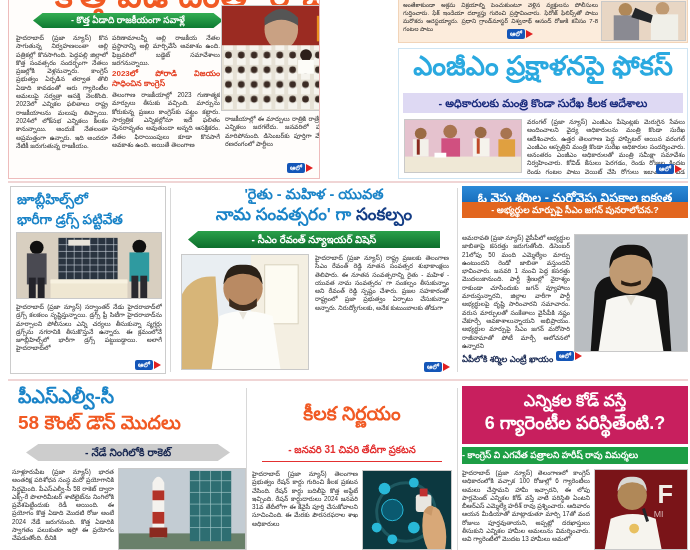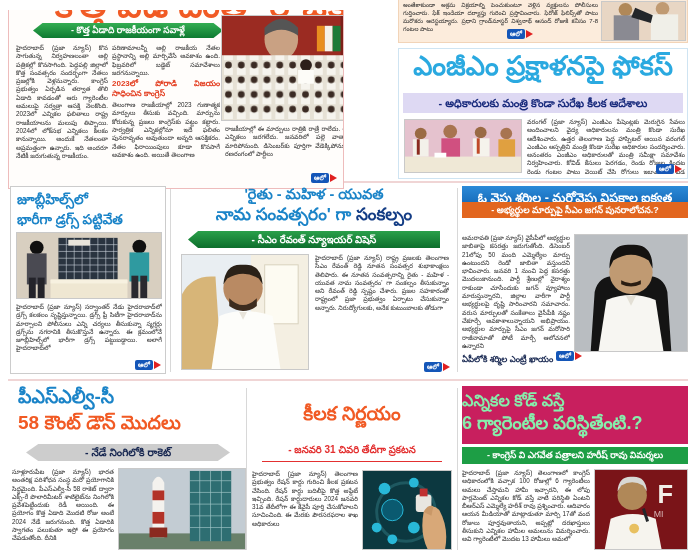--- a/index.html
+++ b/index.html
@@ -9,21 +9,21 @@
   .body-txt { font-size:6.3px; line-height:1.32; color:#2a2a2a; text-align:justify; overflow:hidden; }
   .photo { border:1px solid #c9c9c9; background:#eee; overflow:hidden; }
   .photo svg { display:block; width:100%; height:100%; }
   .badge { display:inline-flex; align-items:center; gap:1px; }
   .badge .bb { background:#1456b8; color:#fff; font-size:6.5px; font-weight:bold; padding:1px 3px; border-radius:2px; line-height:1.2; }
   .badge .tri { width:0; height:0; border-top:4px solid transparent; border-bottom:4px solid transparent; border-left:7px solid #e02020; }
   .sep-h { background:#f0d5d5; height:2px; }
   .sep-v { background:#d8d8d8; width:1px; }
 
   
-  .a-tl { left:8px; top:0; width:336px; height:179px; border:1px solid #eebcbc; border-top:none; overflow:hidden; background:#fffdfb;margin-top:10px; }
+  .a-tl { left:8px; top:0; width:312px; height:179px; border:1px solid #eebcbc; border-top:none; overflow:hidden; background:#fffdfb; }
   .cut-head { left:46px; top:-24px; font-size:34px; font-weight:bold; color:#f15a24; white-space:nowrap; letter-spacing:1px; }
   .green-pill { left:24px; top:13px; width:190px; height:15px; background:linear-gradient(#34ad52,#0e7a31); color:#fff; font-size:9px; font-weight:bold; text-align:center; line-height:15px; clip-path:polygon(0 50%,5% 0,95% 0,100% 50%,95% 100%,5% 100%); }
   .tl-c1 { left:7px; top:34px; width:92px; height:140px; }
   .tl-c2 { left:103px; top:34px; width:108px; height:140px; }
   .sub-red { display:block; color:#e33c1e; font-size:8px; font-weight:bold; line-height:1.25; margin:2px 0; }
   .tl-photo { left:212px; top:5px; width:170px; height:106px; }
   .tl-c3 { left:216px; top:115px; width:164px; height:56px; }
   .tl-badge { right:6px; bottom:5px; }
 
   
@@ -77,24 +77,24 @@
   
   .a-rat { left:252px; top:386px; width:200px; height:164px; }
   .rat-h1 { left:0; top:0; width:100%; text-align:center; font-size:13px; font-weight:bold; color:#1b84c8; }
   .rat-h2 { left:0; top:17px; width:100%; text-align:center; font-size:19px; font-weight:bold; color:#f15a24; }
   .rat-sub { left:10px; top:58px; width:180px; text-align:center; font-size:10px; font-weight:bold; color:#e33030; border-bottom:1px solid #e33030; padding-bottom:3px; }
   .rat-body { left:0; top:84px; width:106px; height:80px; }
   .rat-photo { left:110px; top:84px; width:90px; height:80px; }
 
   
   .a-ele { left:462px; top:386px; width:226px; height:164px; }
-  .ele-box { left:0; top:0; width:100%; height:58px; background:#c81f5e; color:#86efac; text-align:left; padding-top:5px; }
+  .ele-box { left:0; top:0; width:100%; height:58px; background:#c81f5e; color:#ffffff; text-align:center; padding-top:5px; }
   .ele-l1 { font-size:16px; font-weight:bold; line-height:1.3; }
   .ele-l2 { font-size:18px; font-weight:bold; line-height:1.3; }
-  .ele-sub { left:0; top:61px; width:100%; height:17px; background:#1d9e45; color:#fff; font-size:9px; font-weight:bold; text-align:center; line-height:17px; }
+  .ele-sub { left:0; top:61px; width:100%; height:17px; background:#1d9e45; color:#fff; font-size:9px; font-weight:bold; text-align:left; line-height:17px; }
   .ele-body { left:0; top:83px; width:128px; height:81px; }
   .ele-photo { left:132px; top:83px; width:94px; height:81px; }
 </style>
 </head>
 <body>
 
 <div class="page">
 
   <div class="abs sep-h" style="left:8px; top:181px; width:680px;"></div>
   <div class="abs sep-h" style="left:8px; top:379px; width:680px;"></div>

